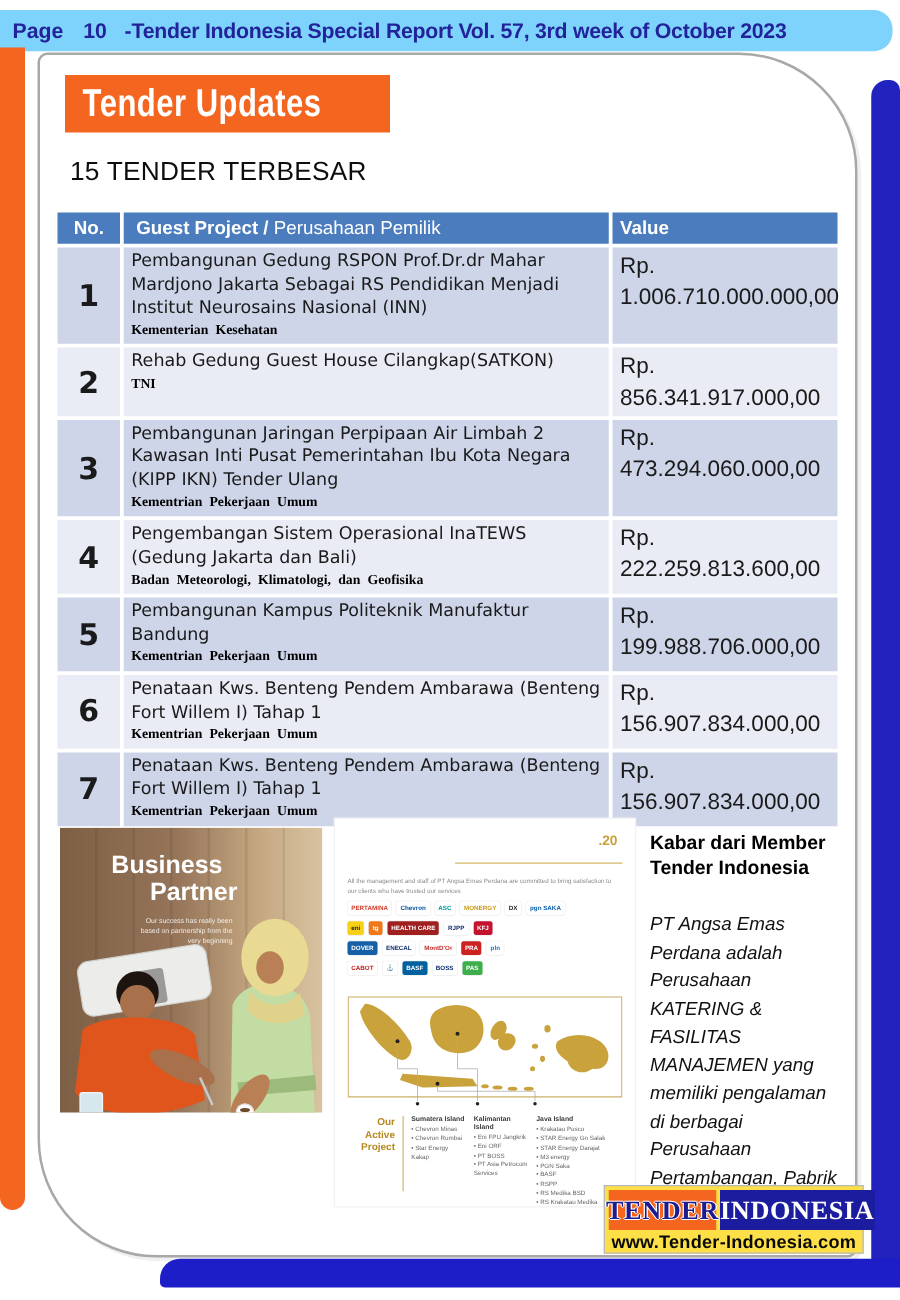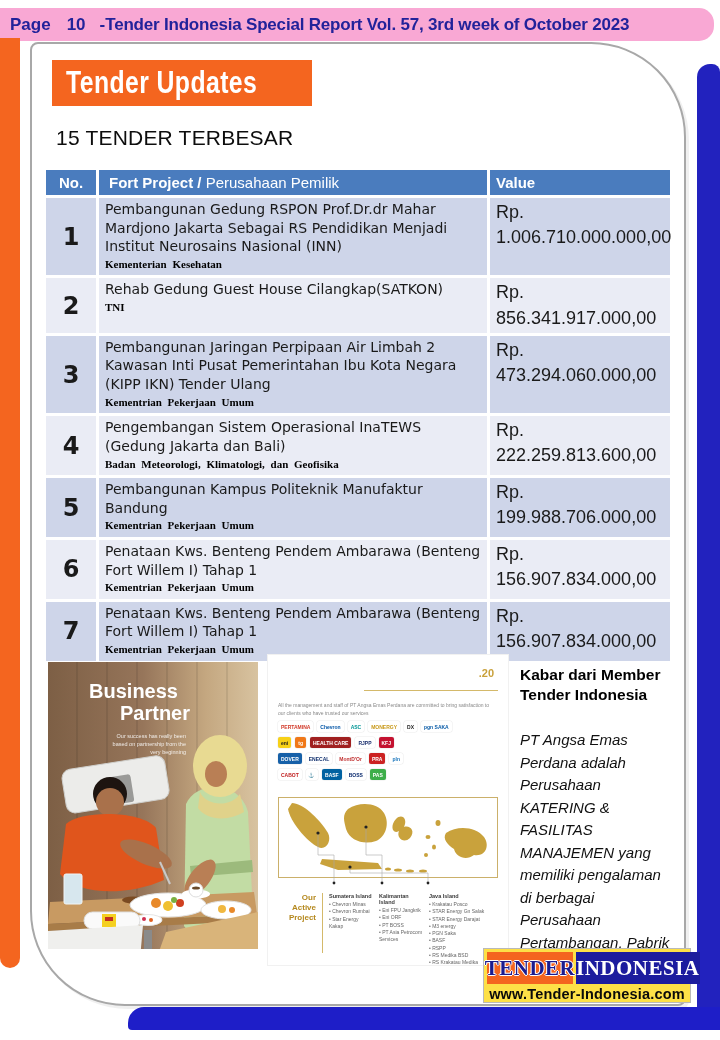--- a/index.html
+++ b/index.html
@@ -1,20 +1,20 @@
 <!DOCTYPE html>
 <html><head>
 <meta charset="utf-8">
 <style>
   html,body{margin:0;padding:0;background:#fff;}
   #page{position:relative;width:720px;height:1040px;background:#fff;overflow:hidden;
         font-family:"Liberation Sans",sans-serif;}
 
   
-  .topbar{position:absolute;left:0;top:8px;width:714px;height:33px;background:#f9a8d4;
+  .topbar{position:absolute;left:0;top:8px;width:714px;height:33px;background:#7dd3fc;
           border-radius:0 15px 15px 0;display:flex;align-items:center;color:#22229A;
           font-weight:bold;font-size:17px;}
   .topbar .pg-label{margin-left:10px;}
   .topbar .pg-num{margin-left:16px;}
   .topbar .pg-dash{margin-left:14px;}
   .topbar .pg-title{letter-spacing:-0.2px;}
 
   
   .left-strip{position:absolute;left:0;top:38px;width:20px;height:930px;background:#F4651F;
               border-radius:0 0 12px 12px;}
@@ -49,21 +49,21 @@
            font-weight:bold;color:#1a1a1a;font-family:"DejaVu Sans",sans-serif;}
   .cell-project{padding:2px 6px 4px 6px;font-size:14px;line-height:1.33;color:#1a1a1a;
                 font-family:"DejaVu Sans",sans-serif;}
   .cell-project .owner{font-family:"Liberation Serif",serif;font-weight:bold;font-size:11px;
                        color:#000;word-spacing:3px;margin-top:1px;}
   .cell-value{padding:2px 2px 2px 6px;font-size:18px;color:#1a1a1a;line-height:1.4;}
   .r-odd{background:#CED5E9;}
   .r-even{background:#EAECF5;}
 
   
-  .photo{position:absolute;left:48px;top:662px;width:210px;height:287px;overflow:hidden;}
+  .photo{position:absolute;left:48px;top:662px;width:210px;height:228px;overflow:hidden;}
 
   
   .brochure{position:absolute;left:268px;top:655px;width:240px;height:310px;background:#fff;
             box-shadow:0 0 0 1px #f1f1f1;}
   .b-pagenum{position:absolute;right:14px;top:12px;color:#C9A13B;font-size:11px;font-weight:bold;}
   .b-rule{position:absolute;left:96px;right:10px;top:35px;height:1px;background:#D4B96A;}
   .b-intro{position:absolute;left:10px;top:46px;width:218px;font-size:5px;color:#8a8a8a;line-height:1.6;}
   .b-logos{position:absolute;left:10px;top:66px;width:222px;}
   .logo-row{display:flex;gap:4px;align-items:center;margin-bottom:5px;}
   .logo-chip{height:11px;padding:0 3px;font-size:5px;font-weight:bold;display:flex;
@@ -114,21 +114,21 @@
   <div class="bottom-bar"></div>
 
   <div class="banner">
     <span>Tender Updates</span>
   </div>
 
   <div class="section-heading">15 TENDER TERBESAR</div>
 
   <div class="tender-table">
     <div class="th th-no">No.</div>
-    <div class="th th-project"><b>Fort Project /</b><span> Perusahaan Pemilik</span></div>
+    <div class="th th-project"><b>Guest Project /</b><span> Perusahaan Pemilik</span></div>
     <div class="th th-value">Value</div>
 
     <div class="cell-no r-odd">1</div>
     <div class="cell-project r-odd"><span>Pembangunan Gedung RSPON Prof.Dr.dr Mahar Mardjono Jakarta Sebagai RS Pendidikan Menjadi Institut Neurosains Nasional (INN)</span><div class="owner">Kementerian Kesehatan</div></div>
     <div class="cell-value r-odd">Rp. 1.006.710.000.000,00</div>
 
     <div class="cell-no r-even">2</div>
     <div class="cell-project r-even"><span>Rehab Gedung Guest House Cilangkap(SATKON)</span><div class="owner">TNI</div></div>
     <div class="cell-value r-even">Rp. 856.341.917.000,00</div>
 

